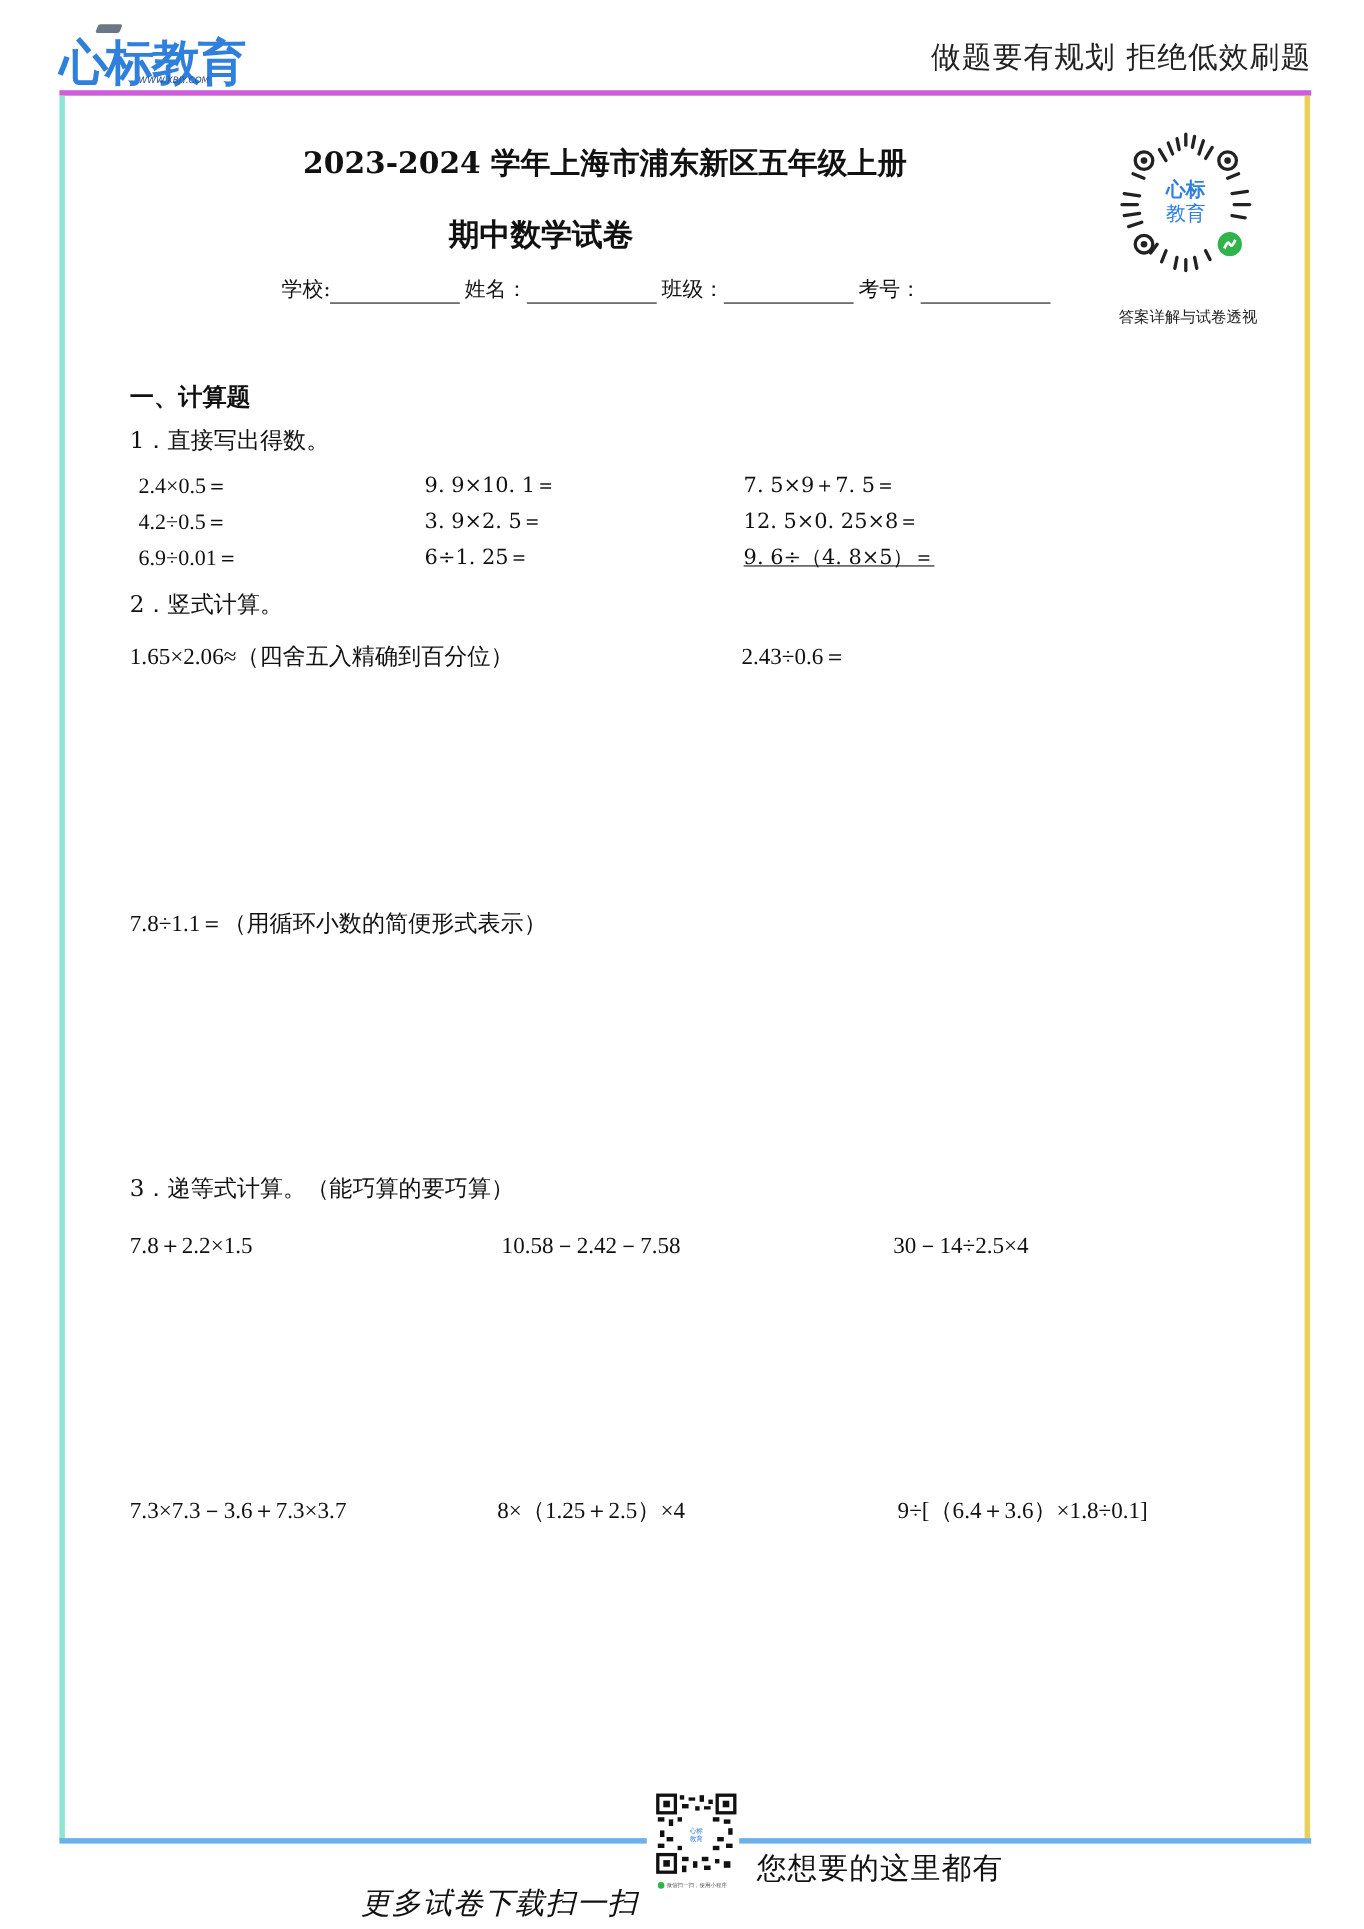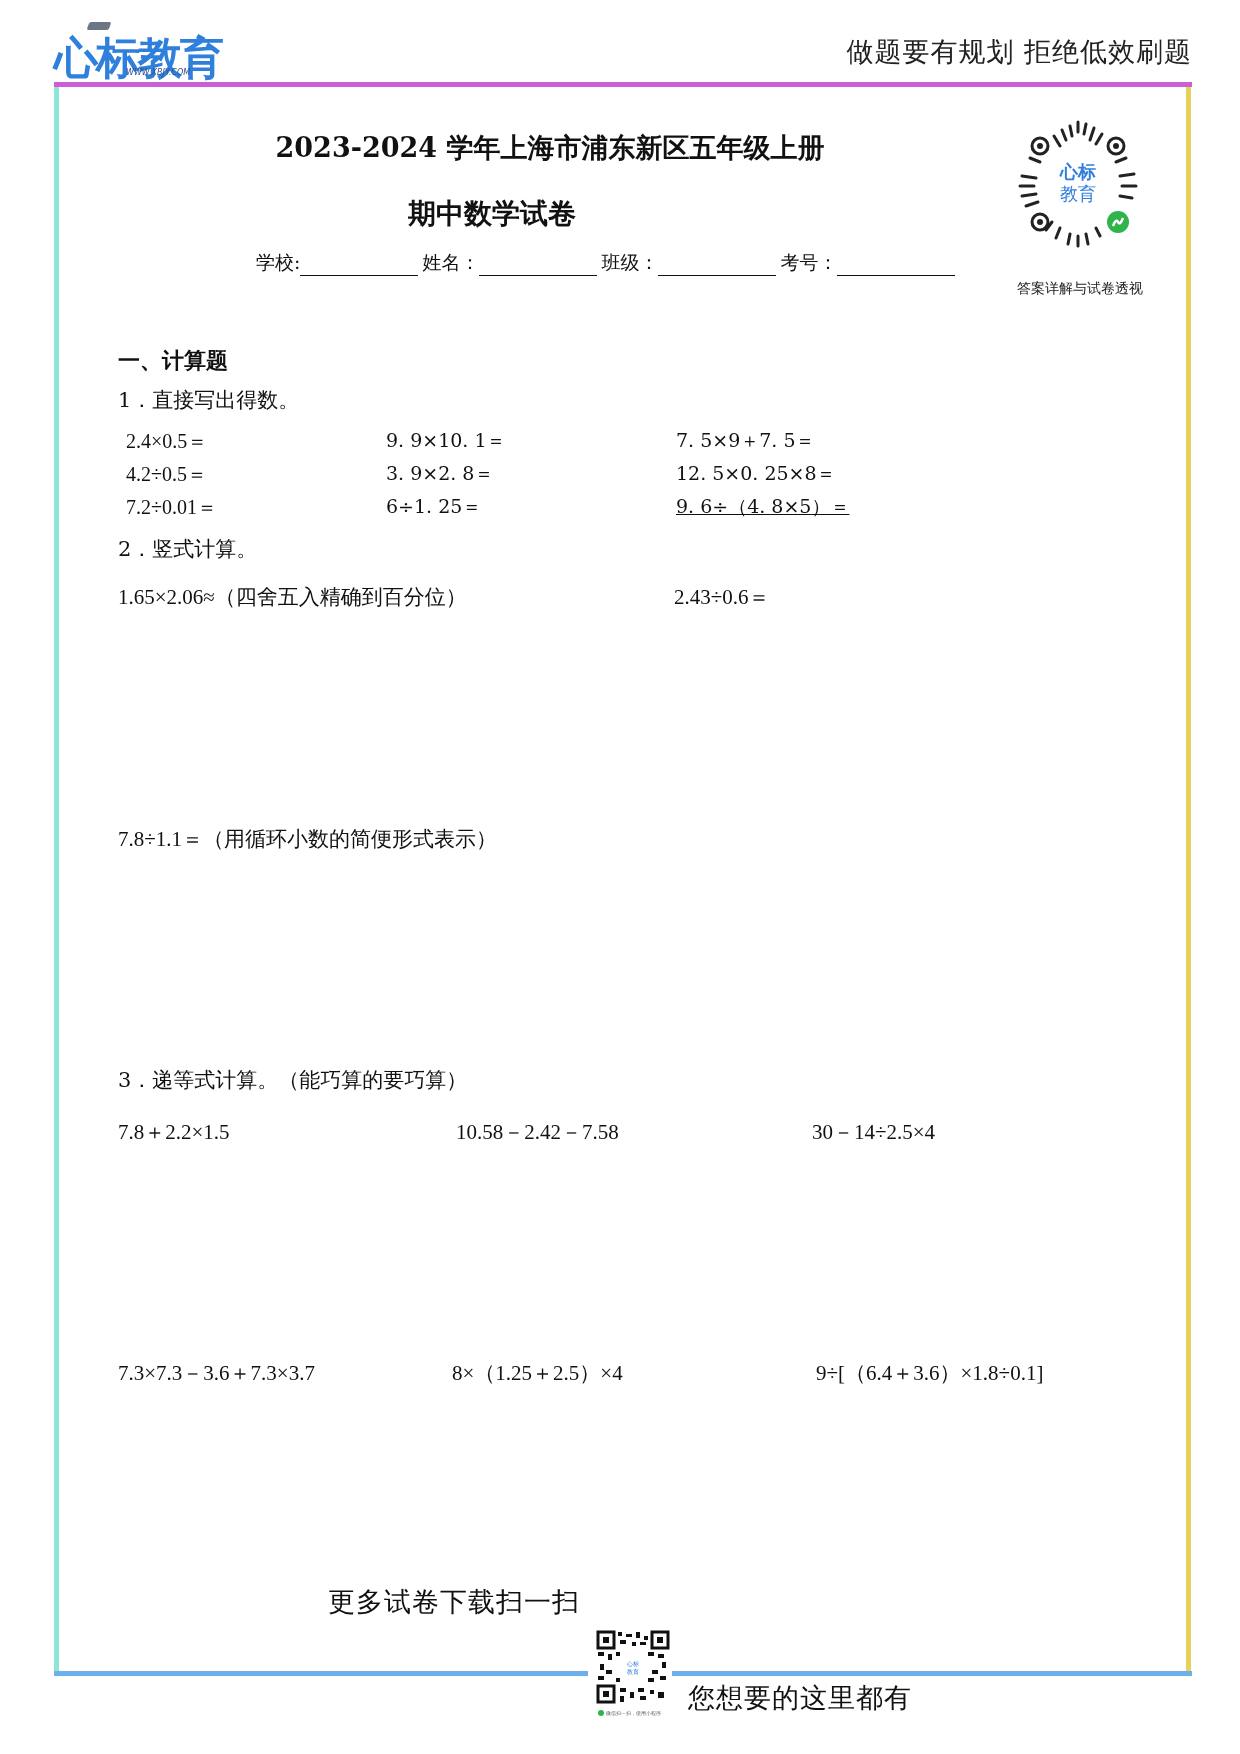--- a/index.html
+++ b/index.html
@@ -31,21 +31,21 @@
     .qr-mini { position: absolute; left: 1012px; top: 118px; width: 132px; height: 132px; }
     .qr-caption { position: absolute; left: 1000px; top: 280px; width: 160px; text-align: center; font-family: "DejaVu Sans", "Liberation Sans", sans-serif; font-size: 14px; color: #222; }
 
     
     .section-h { position: absolute; left: 118px; top: 346px; font-weight: bold; font-size: 22px; }
     .q { position: absolute; font-size: 21px; white-space: nowrap; }
     .expr { position: absolute; font-size: 20px; white-space: nowrap; font-family: "Liberation Serif", "DejaVu Serif", serif; }
     .expr.cjk { font-family: "DejaVu Serif", "Liberation Serif", serif; font-size: 19px; }
 
     
-    .footer-left { position: absolute; left: 328px; top: 1584px; font-family: "DejaVu Sans", "Liberation Sans", sans-serif; font-size: 27px; color: #111; letter-spacing: 1px; }
+    .footer-left { position: absolute; left: 328px; top: 1712px; font-family: "DejaVu Sans", "Liberation Sans", sans-serif; font-size: 27px; color: #111; letter-spacing: 1px; font-style: italic; }
     .footer-right { position: absolute; left: 688px; top: 1680px; font-family: "DejaVu Sans", "Liberation Sans", sans-serif; font-size: 27px; color: #111; letter-spacing: 1px; }
     .footer-qr { position: absolute; left: 596px; top: 1630px; width: 74px; height: 76px; background: #fff; }
     .footer-qr-caption { position: absolute; left: 598px; top: 1710px; font-family: "DejaVu Sans", "Liberation Sans", sans-serif; font-size: 5px; color: #555; white-space: nowrap; display: flex; align-items: center; gap: 2px; }
     .footer-qr-caption .dot { width: 6px; height: 6px; border-radius: 50%; background: #2fb34a; display: inline-block; }
   </style>
 </head>
 <body>
 
 <div class="logo">
   <div class="logo-main">心标教育</div>
@@ -115,24 +115,24 @@
 
 <div class="section-h">一、计算题</div>
 
 <div class="q" style="left:118px; top:386px;">1．直接写出得数。</div>
 
 <div class="expr" style="left:126px; top:428px;">2.4×0.5＝</div>
 <div class="expr cjk" style="left:386px; top:428px;">9. 9×10. 1＝</div>
 <div class="expr cjk" style="left:676px; top:428px;">7. 5×9＋7. 5＝</div>
 
 <div class="expr" style="left:126px; top:461px;">4.2÷0.5＝</div>
-<div class="expr cjk" style="left:386px; top:461px;">3. 9×2. 8＝</div>
+<div class="expr cjk" style="left:386px; top:461px;">3. 9×2. 5＝</div>
 <div class="expr cjk" style="left:676px; top:461px;">12. 5×0. 25×8＝</div>
 
-<div class="expr" style="left:126px; top:494px;">7.2÷0.01＝</div>
+<div class="expr" style="left:126px; top:494px;">6.9÷0.01＝</div>
 <div class="expr cjk" style="left:386px; top:494px;">6÷1. 25＝</div>
 <div class="expr cjk" style="left:676px; top:494px;text-decoration:underline;">9. 6÷（4. 8×5）＝</div>
 
 <div class="q" style="left:118px; top:535px;">2．竖式计算。</div>
 <div class="expr" style="left:118px; top:583px; font-size:21px;">1.65×2.06≈（四舍五入精确到百分位）</div>
 <div class="expr" style="left:674px; top:583px; font-size:21px;">2.43÷0.6＝</div>
 <div class="expr" style="left:118px; top:825px; font-size:21px;">7.8÷1.1＝（用循环小数的简便形式表示）</div>
 
 <div class="q" style="left:118px; top:1066px;">3．递等式计算。（能巧算的要巧算）</div>
 <div class="expr" style="left:118px; top:1118px; font-size:21px;">7.8＋2.2×1.5</div>

